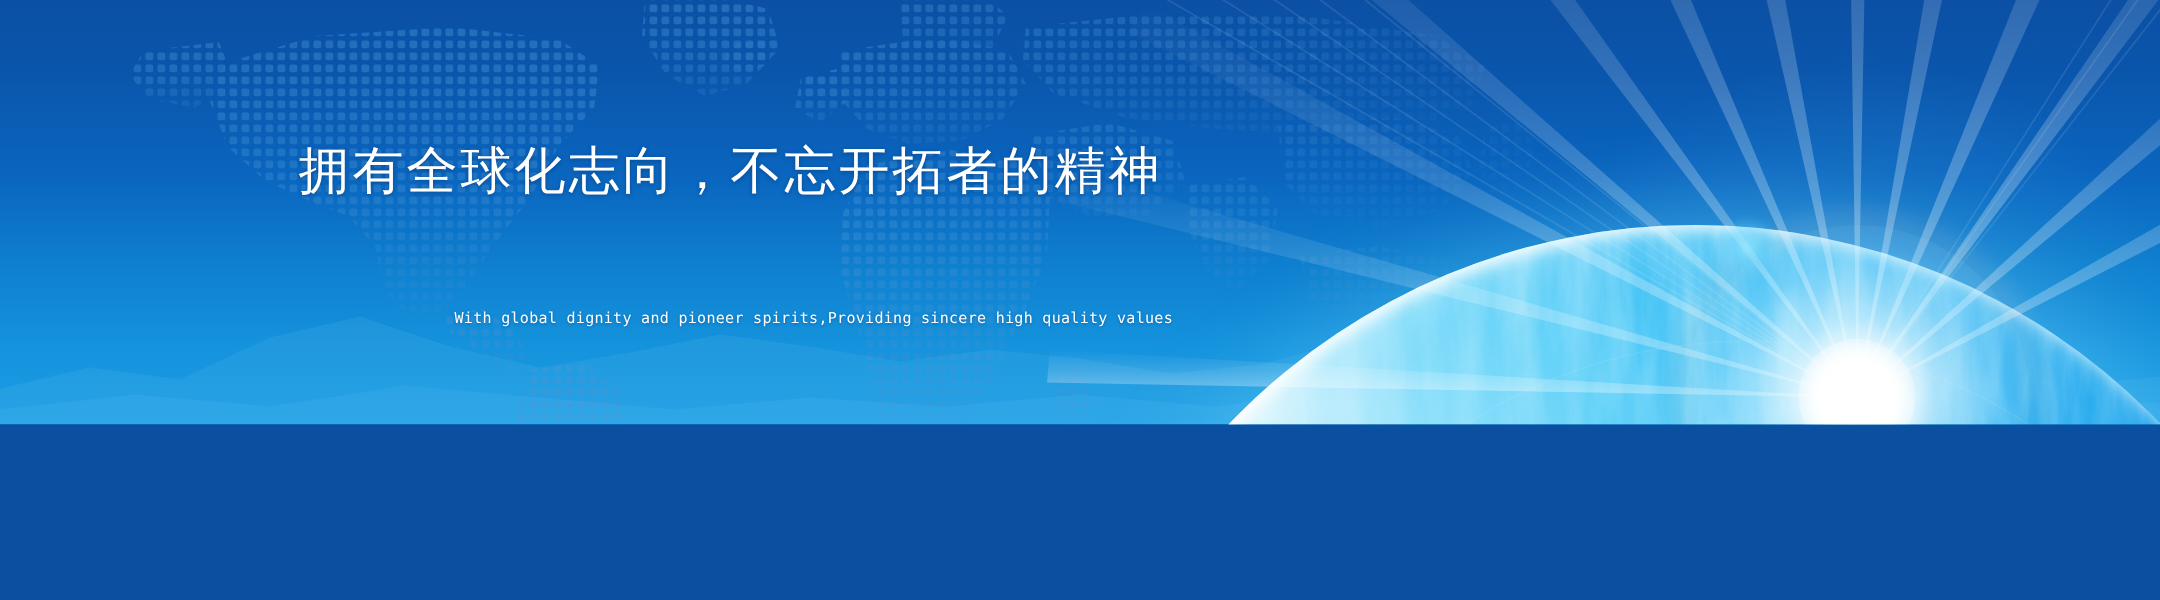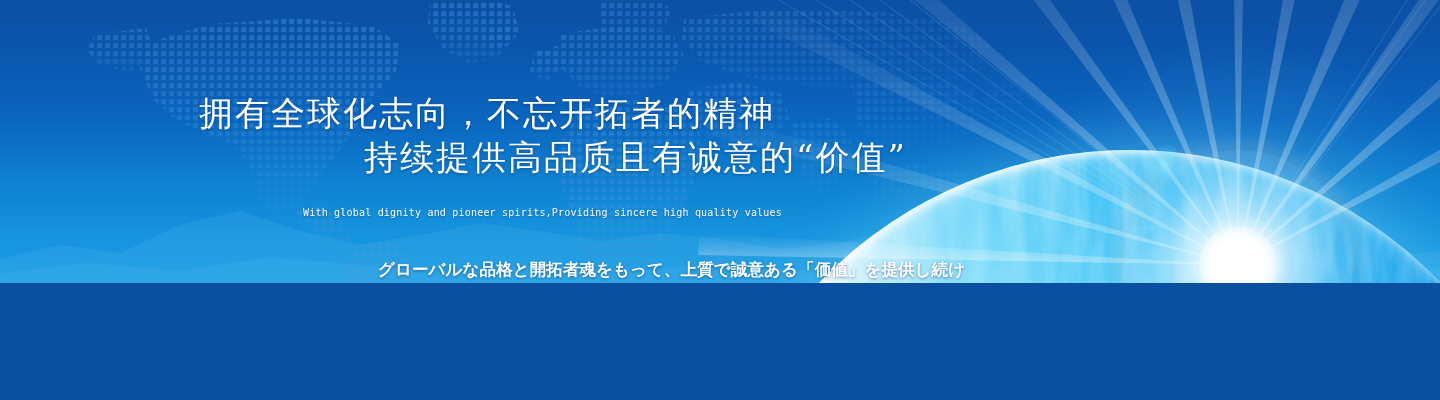--- a/index.html
+++ b/index.html
@@ -341,18 +341,16 @@
     <div class="flare-ring"></div>
     <div class="glow glow-a"></div>
     <div class="glow glow-b"></div>
     <div class="glow glow-c"></div>
   </div>
 
   <div id="flare-dot"></div>
 
   <div id="copy">
     <div class="cn-line" id="cn1">拥有全球化志向，不忘开拓者的精神</div>
-    <div class="cn-line" id="cn2">持续提供高品质且有诚意的“价值”</div>
     <div id="en">With global dignity and pioneer spirits,Providing sincere high quality values</div>
-    <div id="jp">グローバルな品格と開拓者魂をもって、上質で誠意ある「価値」を提供し続け</div>
   </div>
 
 </div>
 
 </body></html>

